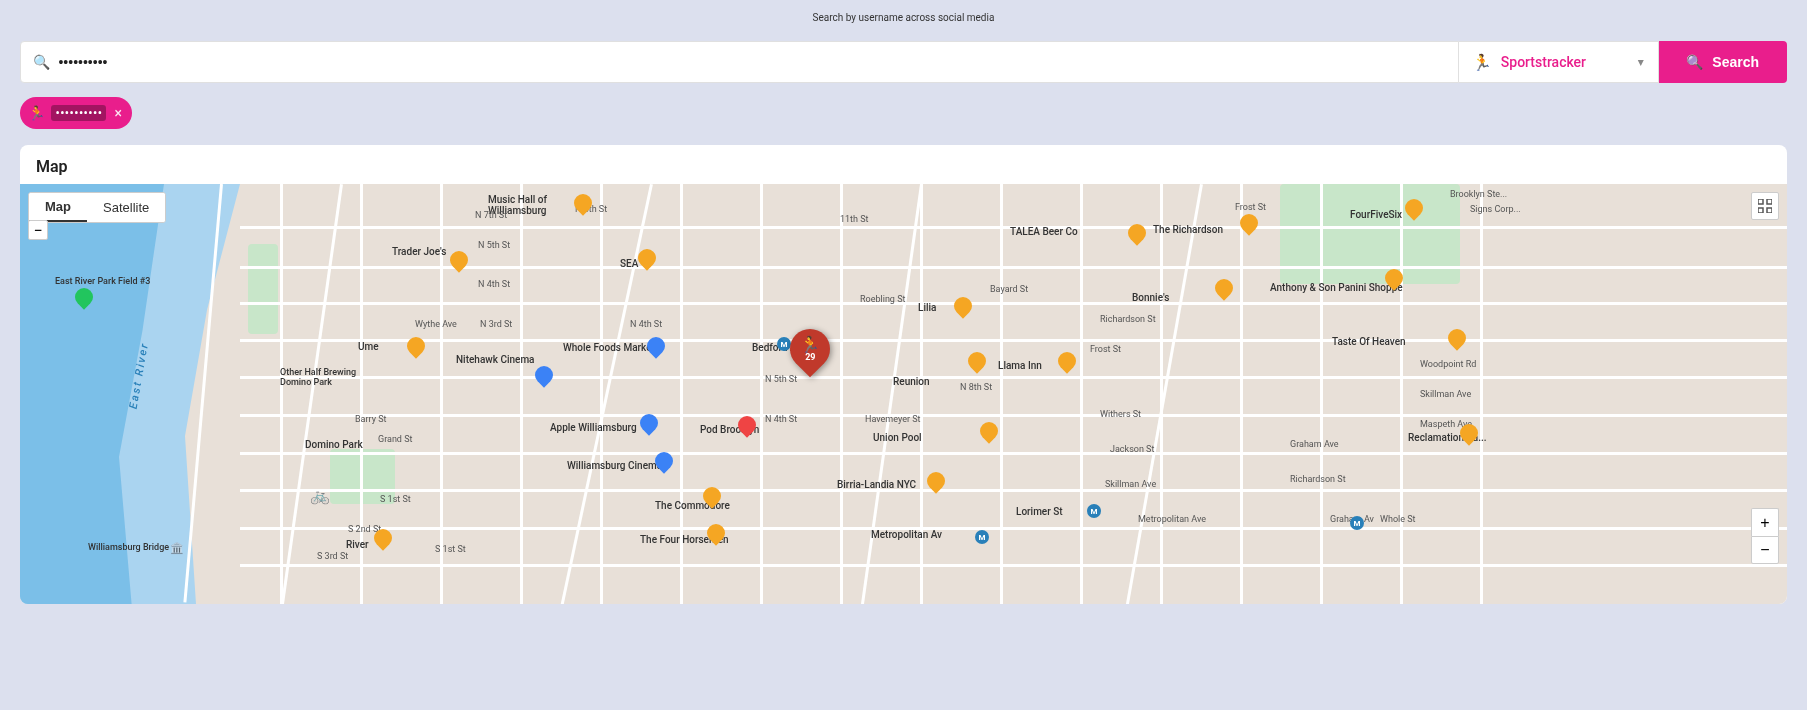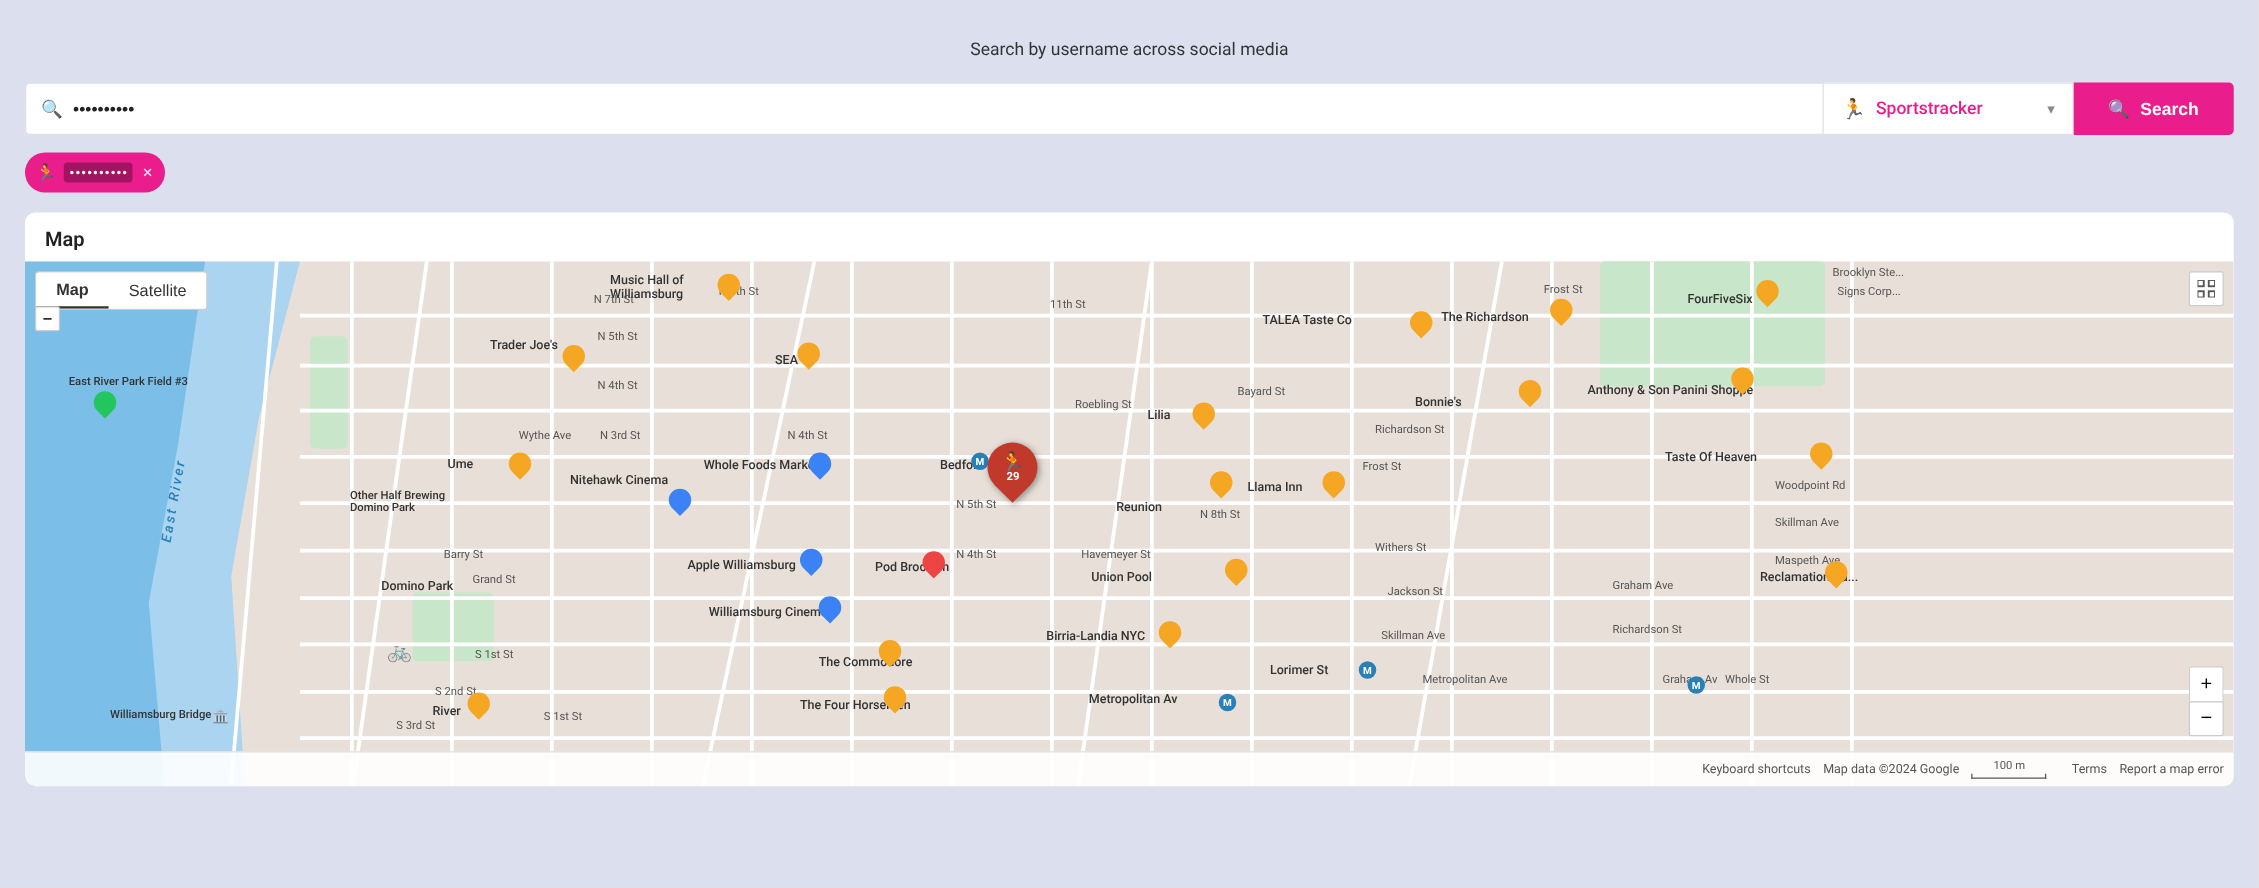--- a/index.html
+++ b/index.html
@@ -5,22 +5,22 @@
     * { box-sizing: border-box; margin: 0; padding: 0; }
     body {
       background: #dce0ee;
       font-family: -apple-system, BlinkMacSystemFont, 'Segoe UI', Roboto, sans-serif;
       min-height: 710px;
       width: 1807px;
     }
 
     .page-header {
       text-align: center;
-      padding: 32px 0 10px;
-      font-size: 14px;
+      padding: 12px 0 10px;
+      font-size: 10px;
       color: #333;
     }
 
     .search-bar-container {
       display: flex;
       align-items: center;
       padding: 8px 20px;
       gap: 0;
     }
 
@@ -457,21 +457,21 @@
     <div class="place-label" style="left: 680px; top: 240px;">Pod Brooklyn</div>
     <div class="place-label" style="left: 547px; top: 276px;">Williamsburg Cinemas</div>
     <div class="place-label" style="left: 285px; top: 255px;">Domino Park</div>
     <div class="place-label" style="left: 635px; top: 316px;">The Commodore</div>
     <div class="place-label" style="left: 620px; top: 350px;">The Four Horsemen</div>
     <div class="place-label" style="left: 817px; top: 295px;">Birria-Landia NYC</div>
     <div class="place-label" style="left: 851px; top: 345px;">Metropolitan Av</div>
     <div class="place-label" style="left: 853px; top: 248px;">Union Pool</div>
     <div class="place-label" style="left: 873px; top: 176px; margin-top: 16px;">Reunion</div>
     <div class="place-label" style="left: 898px; top: 118px;">Lilia</div>
-    <div class="place-label" style="left: 990px; top: 42px;">TALEA Taste Co</div>
+    <div class="place-label" style="left: 990px; top: 42px;">TALEA Beer Co</div>
     <div class="place-label" style="left: 1133px; top: 40px;">The Richardson</div>
     <div class="place-label" style="left: 1330px; top: 25px;">FourFiveSix</div>
     <div class="place-label" style="left: 1112px; top: 108px;">Bonnie's</div>
     <div class="place-label" style="left: 978px; top: 176px;">Llama Inn</div>
     <div class="place-label" style="left: 1250px; top: 98px; max-width: 90px;">Anthony &amp; Son Panini Shoppe</div>
     <div class="place-label" style="left: 1312px; top: 152px;">Taste Of Heaven</div>
     <div class="place-label" style="left: 1388px; top: 248px; max-width: 80px;">Reclamation Ba...</div>
     <div class="place-label" style="left: 600px; top: 74px;">SEA</div>
     <div class="place-label" style="left: 996px; top: 322px;">Lorimer St</div>
     <div class="place-label" style="left: 732px; top: 158px;">Bedford Av</div>
@@ -503,21 +503,21 @@
     <div class="road-label" style="left: 1080px; top: 225px;">Withers St</div>
     <div class="road-label" style="left: 1090px; top: 260px;">Jackson St</div>
     <div class="road-label" style="left: 1085px; top: 295px;">Skillman Ave</div>
     <div class="road-label" style="left: 940px; top: 198px;">N 8th St</div>
     <div class="road-label" style="left: 1270px; top: 255px;">Graham Ave</div>
     <div class="road-label" style="left: 1100px; top: 330px; padding-left: 18px;">Metropolitan Ave</div>
     <div class="road-label" style="left: 1310px; top: 330px;">Graham Av</div>
     <div class="road-label" style="left: 845px; top: 230px;">Havemeyer St</div>
     <div class="road-label" style="left: 840px; top: 110px;">Roebling St</div>
     <div class="road-label" style="left: 1360px; top: 330px;">Whole St</div>
-    <div class="road-label" style="left: 1430px; top: 5px; margin-left: 16px;">Brooklyn Ste...</div>
+    <div class="road-label" style="left: 1430px; top: 5px;">Brooklyn Ste...</div>
     <div class="road-label" style="left: 1450px; top: 20px;">Signs Corp...</div>
     <div class="road-label" style="left: 1400px; top: 175px;">Woodpoint Rd</div>
     <div class="road-label" style="left: 1400px; top: 205px;">Skillman Ave</div>
     <div class="road-label" style="left: 1400px; top: 235px;">Maspeth Ave</div>
     <div class="road-label" style="left: 1270px; top: 290px;">Richardson St</div>
 
     <div style="position:absolute; left: 757px; top: 153px; width: 14px; height: 14px; background: #2980b9; border-radius: 50%; z-index: 20; display: flex; align-items: center; justify-content: center; font-size: 8px; color: white; font-weight: bold;">M</div>
 
     <div style="position:absolute; left: 1067px; top: 320px; width: 14px; height: 14px; background: #2980b9; border-radius: 50%; z-index: 20; display: flex; align-items: center; justify-content: center; font-size: 8px; color: white; font-weight: bold;">M</div>
 
@@ -614,25 +614,15 @@
       </svg>
     </div>
 
     <div class="map-pegman" style="bottom: 68px; right: 8px;">🧍</div>
 
     <div class="map-zoom-controls">
       <button class="map-zoom-btn" style="border-radius: 2px 2px 0 0; border-bottom: none;">+</button>
       <button class="map-zoom-btn" style="border-radius: 0 0 2px 2px;">−</button>
     </div>
 
-    <div class="map-bottom-bar">
-      <span>Keyboard shortcuts</span>
-      <span>Map data ©2024 Google</span>
-      <div class="scale-bar">
-        <span style="font-size: 9px; margin-bottom: 1px;">100 m</span>
-        <div class="scale-line"></div>
-      </div>
-      <span>Terms</span>
-      <span>Report a map error</span>
-    </div>
 
   </div>
 </div>
 
 </body></html>

